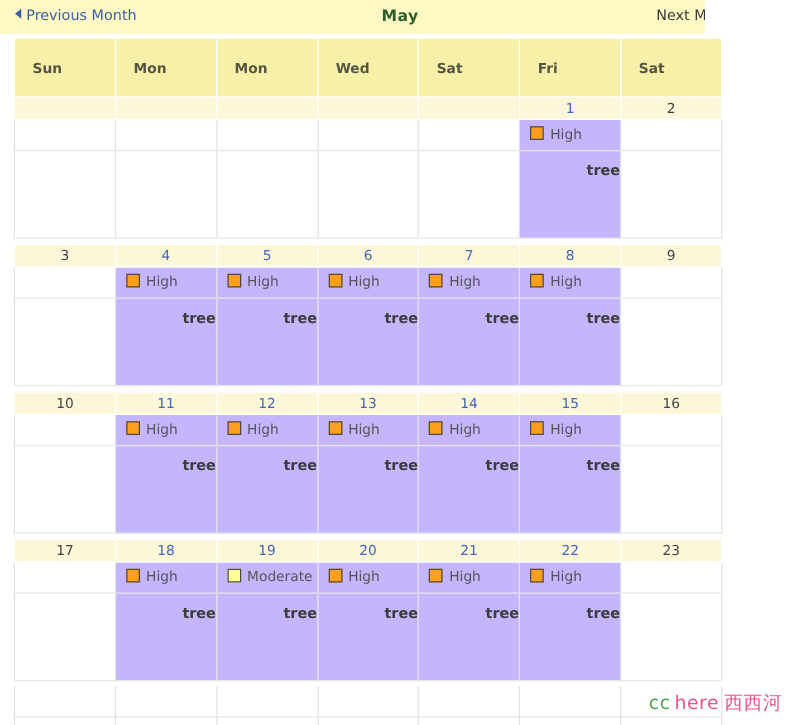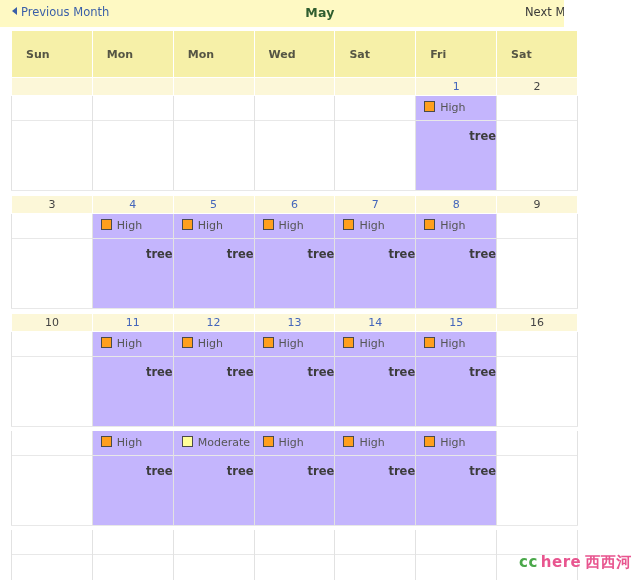--- a/index.html
+++ b/index.html
@@ -165,21 +165,21 @@
     background: #ffffff;
     border: none;
   }
 
   
   #watermark {
     position: absolute;
     left: 519px;
     top: 553px;
     font-size: 15px;
-    font-weight: bold;
+    font-weight: normal;
     white-space: nowrap;
     letter-spacing: 0.5px;
     text-align: center;
   }
   #watermark .wm-cc { color: #4aa84a; }
   #watermark .wm-here { color: #e8558f; margin-left: 3px; }
   #watermark .wm-cn { color: #e8558f; margin-left: 4px; }
 </style>
 </head>
 <body>
@@ -352,20 +352,29 @@
       <tr class="weekgap">
         <td></td>
         <td></td>
         <td></td>
         <td></td>
         <td></td>
         <td></td>
         <td></td>
       </tr>
       <tr>
+        <td class="daynum"><span class="dn-plain">17</span></td>
+        <td class="daynum"><span class="dn-link">18</span></td>
+        <td class="daynum"><span class="dn-link">19</span></td>
+        <td class="daynum"><span class="dn-link">20</span></td>
+        <td class="daynum"><span class="dn-link">21</span></td>
+        <td class="daynum"><span class="dn-link">22</span></td>
+        <td class="daynum"><span class="dn-plain">23</span></td>
+      </tr>
+      <tr>
         <td class="daycell empty">
           <div class="lvl-row blank"></div>
           <div class="pollen-row"></div>
         </td>
         <td class="daycell">
           <div class="lvl-row"><span class="swatch" style="background: rgb(255, 159, 28);"></span><span class="lvl-label">High</span></div>
           <div class="pollen-row">tree</div>
         </td>
         <td class="daycell">
           <div class="lvl-row"><span class="swatch" style="background: rgb(255, 255, 153);"></span><span class="lvl-label">Moderate</span></div>

